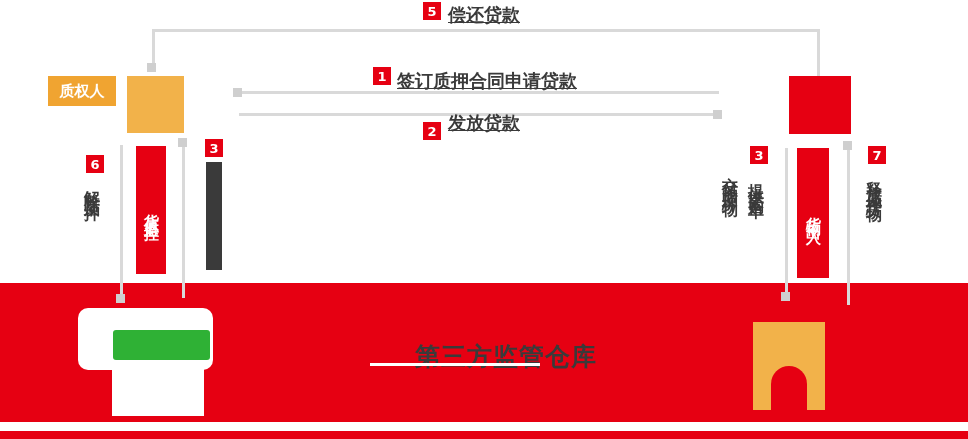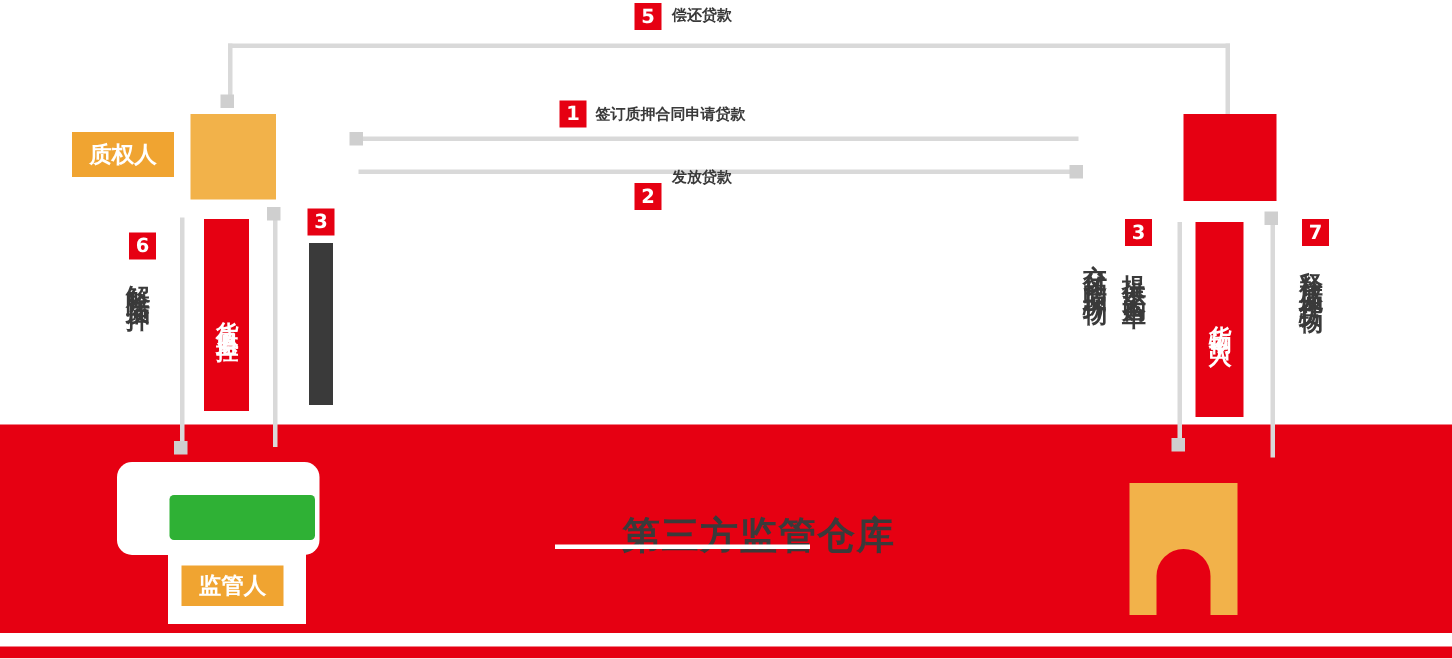--- a/index.html
+++ b/index.html
@@ -17,21 +17,21 @@
     font-family:"DejaVu Sans","Liberation Sans",sans-serif;
   }
   .abs{position:absolute;}
   .num{
     position:absolute;width:18px;height:18px;background:var(--red);color:#fff;
     font-size:13px;font-weight:bold;display:flex;align-items:center;justify-content:center;
   }
   .hline{position:absolute;background:var(--line);height:3px;}
   .vline{position:absolute;background:var(--line);width:3px;}
   .sq{position:absolute;width:9px;height:9px;background:var(--sq);}
-  .hlabel{position:absolute;color:var(--dark);font-weight:bold;font-size:10px;white-space:nowrap;}
+  .hlabel{position:absolute;color:var(--dark);font-weight:bold;font-size:18px;white-space:nowrap;text-decoration:underline;}
   .vtext{
     position:absolute;color:var(--dark);font-weight:bold;font-size:16px;
     writing-mode:vertical-rl;text-orientation:upright;letter-spacing:5px;line-height:1;
   }
   .tag{
     position:absolute;color:#fff;font-weight:bold;font-size:15px;
     display:flex;align-items:center;justify-content:center;white-space:nowrap;
   }
   .tag.orange{background:var(--orange);}
   .tag.red{background:var(--red);}
@@ -72,40 +72,39 @@
   <div class="hlabel" style="left:397px;top:69px;">签订质押合同申请贷款</div>
 
   <div class="hline" style="left:239px;top:91px;width:480px;"></div>
   <div class="sq" style="left:233px;top:88px;"></div>
   <div class="hline" style="left:239px;top:113px;width:480px;"></div>
   <div class="sq" style="left:713px;top:110px;"></div>
 
   <div class="num" style="left:423px;top:122px;">2</div>
   <div class="hlabel" style="left:448px;top:111px;">发放贷款</div>
 
-  <div class="tag orange" style="left:48px;top:88px;width:68px;height:30px;text-align:center;">质权人</div>
+  <div class="tag orange" style="left:48px;top:76px;width:68px;height:30px;text-align:center;">质权人</div>
   <div class="abs" style="left:127px;top:76px;width:57px;height:57px;background:var(--block-orange);"></div>
 
   <div class="vline" style="left:120px;top:145px;height:153px;"></div>
   <div class="sq" style="left:116px;top:294px;"></div>
   <div class="vline" style="left:182px;top:141px;height:157px;"></div>
   <div class="sq" style="left:178px;top:138px;"></div>
 
   <div class="num" style="left:86px;top:155px;">6</div>
   <div class="vtext" style="left:84px;top:177px;">解除质押</div>
 
   <div class="redbar" style="left:136px;top:146px;width:30px;height:128px;">货值监控</div>
 
   <div class="num" style="left:205px;top:139px;">3</div>
   <div class="darkbar" style="left:206px;top:162px;width:16px;height:108px;"></div>
 
   <div class="whitebox" style="left:78px;top:308px;width:135px;height:62px;border-radius:10px;"></div>
   <div class="greenbox" style="left:113px;top:330px;width:97px;height:30px;"></div>
   <div class="whitebox" style="left:112px;top:368px;width:92px;height:48px;"></div>
-  <div class="tag orange" style="left:121px;top:377px;width:68px;height:27px;">监管人</div>
 
   <div class="wh-title" style="left:415px;top:340px;">第三方监管仓库</div>
   <div class="wh-underline" style="left:370px;top:363px;width:170px;"></div>
 
   <div class="abs" style="left:789px;top:76px;width:62px;height:58px;background:var(--red);"></div>
 
   <div class="vtext" style="left:722px;top:163px;">交付的质押物</div>
   <div class="num" style="left:750px;top:146px;">3</div>
   <div class="vtext" style="left:748px;top:170px;">提供采购单</div>
 

